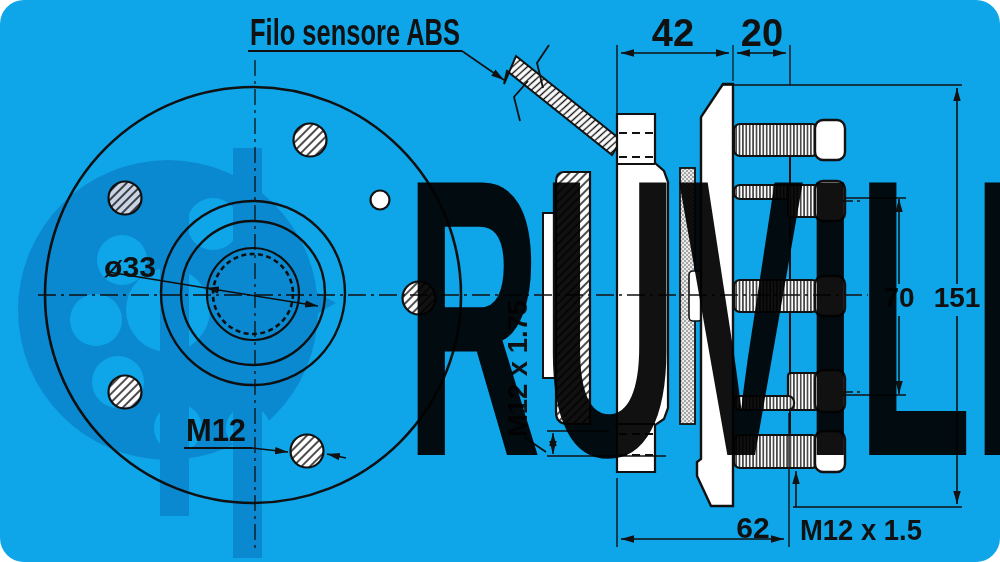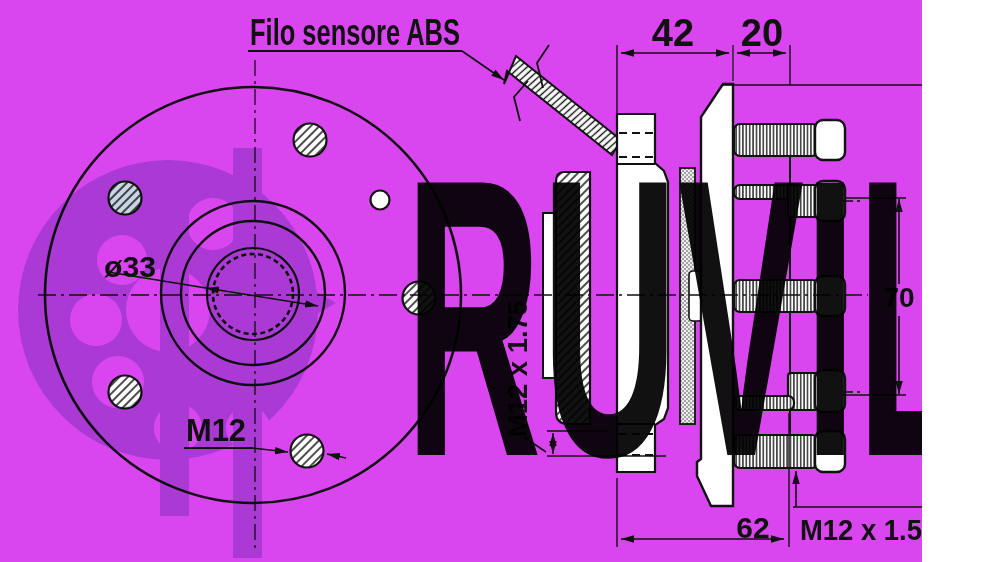--- a/index.html
+++ b/index.html
@@ -1,17 +1,17 @@
 <!DOCTYPE html>
 <html><head>
 <meta charset="utf-8">
 <style>
   html,body{margin:0;padding:0;background:#ffffff;}
-  .stage{position:relative;width:922px;height:562px;background:#d946ef;overflow:hidden;
-         font-family:"Liberation Sans", sans-serif;}
+  .stage{position:relative;width:1000px;height:562px;background:#0ea5e9;overflow:hidden;
+         font-family:"Liberation Sans", sans-serif;border-radius:24px;}
   .stage svg{position:absolute;left:0;top:0;}
   .wm{mix-blend-mode:multiply;pointer-events:none;}
   text{font-family:"Liberation Sans", sans-serif;font-weight:bold;fill:#111111;}
 </style>
 </head>
 <body>
 
 <div class="stage">
 
 <svg width="1000" height="562" viewBox="0 0 1000 562">

